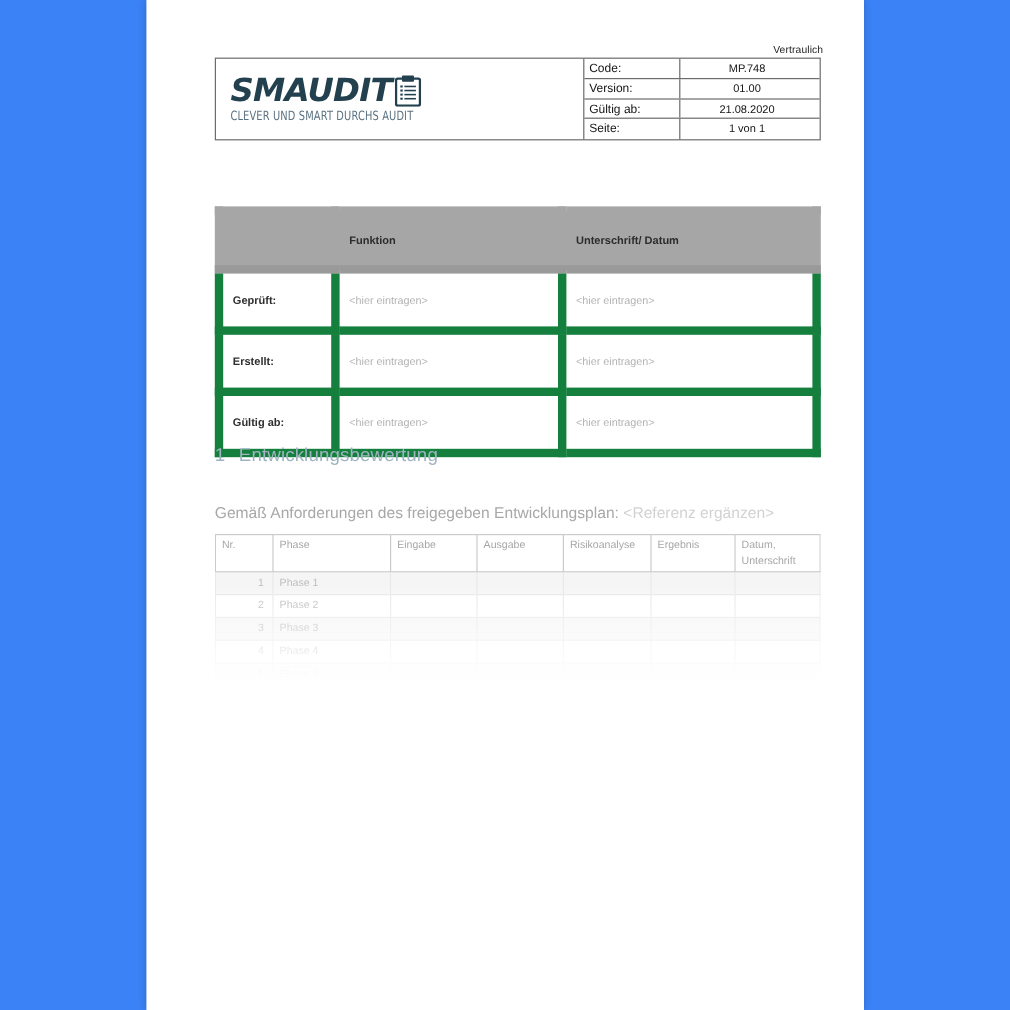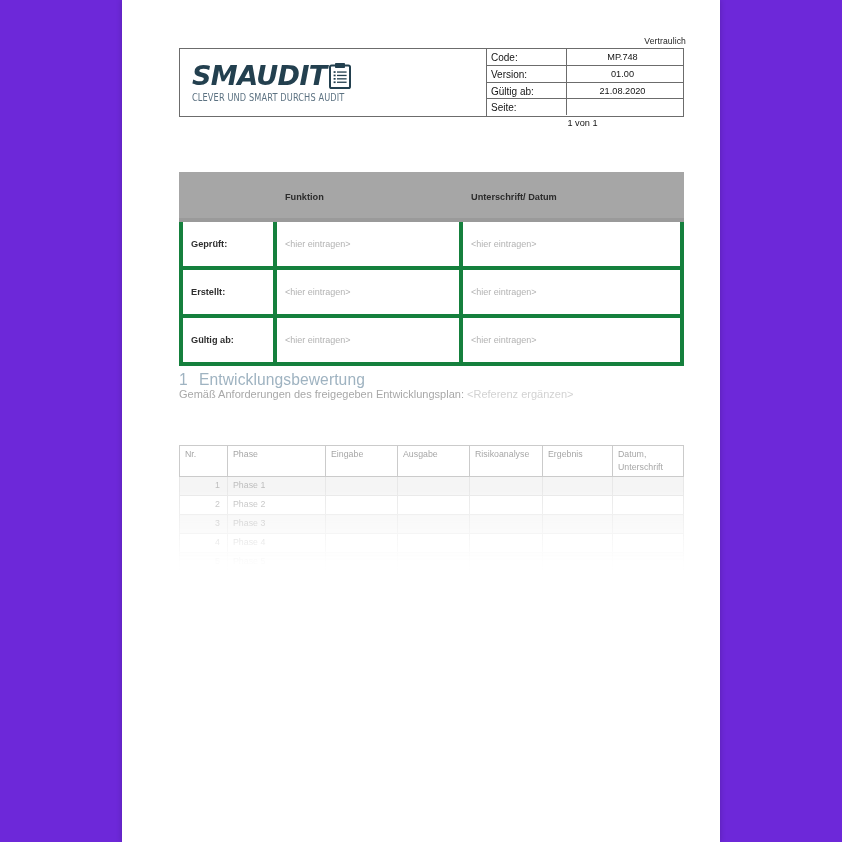--- a/index.html
+++ b/index.html
@@ -13,21 +13,21 @@
     background: #ffffff;
     font-family: "Liberation Sans", sans-serif;
     -webkit-font-smoothing: antialiased;
   }
 
   
   #viewer {
     position: relative;
     width: 842px;
     height: 842px;
-    background: #6d28d9;
+    background: #3b82f6;
   }
   #page {
     position: absolute;
     left: 122px;
     top: 0;
     width: 598px;
     height: 842px;
     background: #ffffff;
     box-shadow: 0 0 6px rgba(0,0,0,0.20);
   }
@@ -110,21 +110,21 @@
     flex: 1;
     display: flex;
     flex-direction: column;
   }
   .meta-row {
     display: flex;
     height: 16.8px;
     border-bottom: 1px solid #6c6c6c;
     box-sizing: border-box;
   }
-  .meta-row:last-child { border-bottom: none; flex-direction: column; }
+  .meta-row:last-child { border-bottom: none; }
   .meta-key {
     width: 80px;
     box-sizing: border-box;
     border-right: 1px solid #6c6c6c;
     padding: 1px 0 0 4px;
     font-size: 10px;
     color: #141414;
     line-height: 15px;
   }
   .meta-val {
@@ -140,21 +140,21 @@
   
   .approval {
     position: absolute;
     left: 57px;
     top: 172px;
     width: 505px;
     border-collapse: collapse;
     table-layout: fixed;
   }
   .approval td, .approval th {
-    border: 4px solid #15803d;
+    border: 7px solid #15803d;
     padding: 8px 8px;
     text-align: left;
     vertical-align: middle;
     font-weight: normal;
   }
   .approval thead th {
     background: #a6a6a6;
     border-color: #a6a6a6;
     border-bottom-color: #9a9a9a;
     height: 26px;
@@ -179,22 +179,22 @@
     font-size: 15.6px;
     color: #9fb3c1;
     letter-spacing: 0.1px;
     white-space: nowrap;
   }
   .sec-heading .num { display: inline-block; width: 20px; }
 
   .sec-sub {
     position: absolute;
     left: 57px;
-    top: 388px;
-    font-size: 11px;
+    top: 420px;
+    font-size: 13px;
     color: #a8a8a8;
     white-space: nowrap;
   }
   .sec-sub .ref { color: #d2d2d2; }
 
   
   .phases-wrap {
     position: absolute;
     left: 57px;
     top: 417px;

